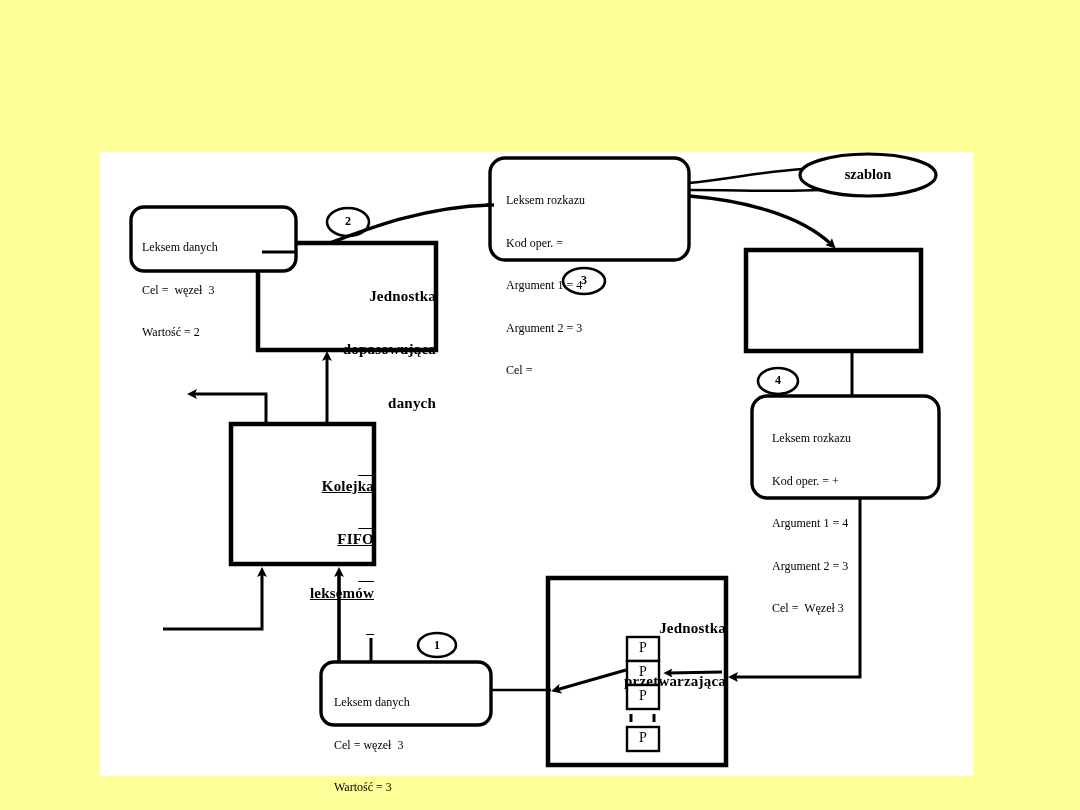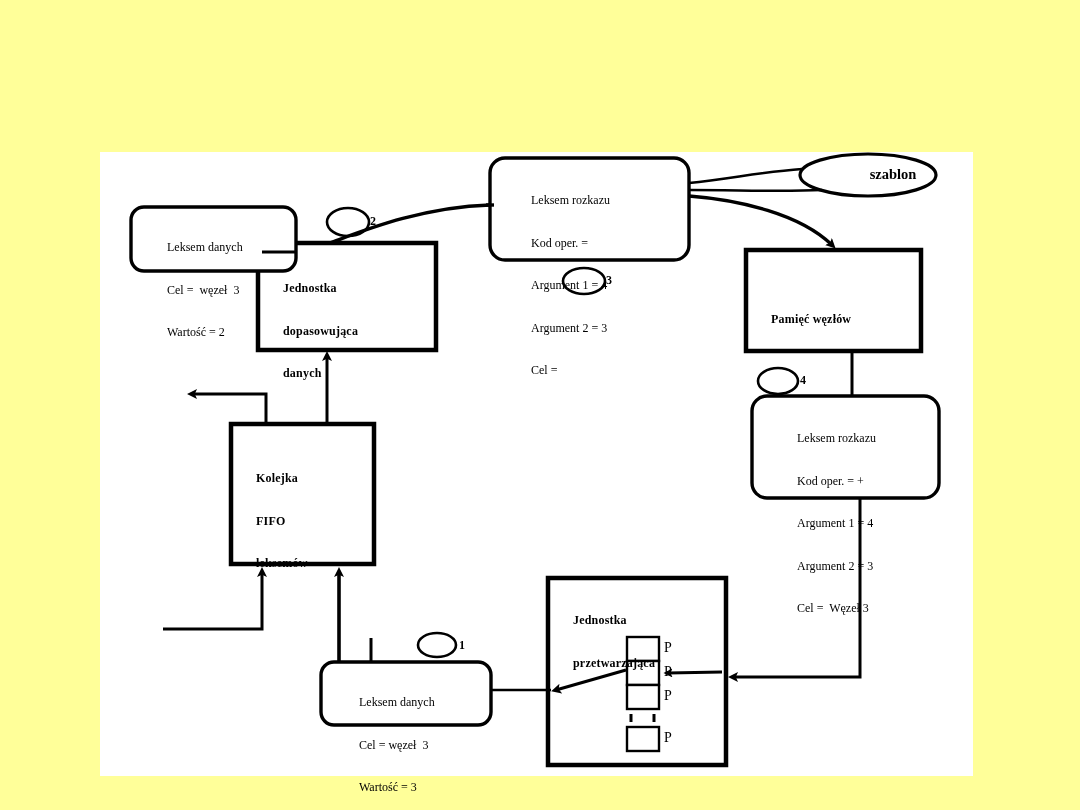--- a/index.html
+++ b/index.html
@@ -16,26 +16,25 @@
     width:873px;height:624px;
     background:#ffffff;
   }
   #svgroot{position:absolute;left:0;top:0;width:1080px;height:810px;}
   .lbl{
     position:absolute;
     font-family:"Liberation Serif", serif;
     color:#000;
     white-space:pre;
     line-height:1.18;
-    padding-left:25px;
   }
   .boxlabel{
     font-weight:bold;
-    text-align:left;
-    font-size:12px;
+    text-align:right;
+    font-size:15px;
     letter-spacing:.2px;
   }
   .tokenlabel{
     font-size:12px;
     text-align:left;
   }
   .ellipselabel{
     font-weight:bold;
     font-size:14.5px;
     text-align:center;
@@ -120,25 +119,22 @@
     <line x1="654" y1="714" x2="654" y2="722" stroke="#000" stroke-width="3"></line>
     <rect x="627" y="727" width="32" height="24" fill="#fff" stroke="#000" stroke-width="2.4"></rect>
   </svg>
 
   <div class="lbl boxlabel" style="left:258px;top:253px;width:178px;">
     <div>Jednostka</div>
     <div>dopasowująca</div>
     <div>danych</div>
   </div>
 
-  <div class="lbl boxlabel" style="left:746px;top:284px;width:175px;">
-    <div>Pamięć węzłów</div>
-  </div>
 
-  <div class="lbl boxlabel" style="left:231px;top:443px;width:143px;">
+  <div class="lbl boxlabel" style="left:231px;top:443px;width:143px;text-decoration:underline;">
     <div>Kolejka</div>
     <div>FIFO</div>
     <div>leksemów</div>
   </div>
 
   <div class="lbl boxlabel" style="left:548px;top:585px;width:178px;">
     <div>Jednostka</div>
     <div>przetwarzająca</div>
   </div>
 

